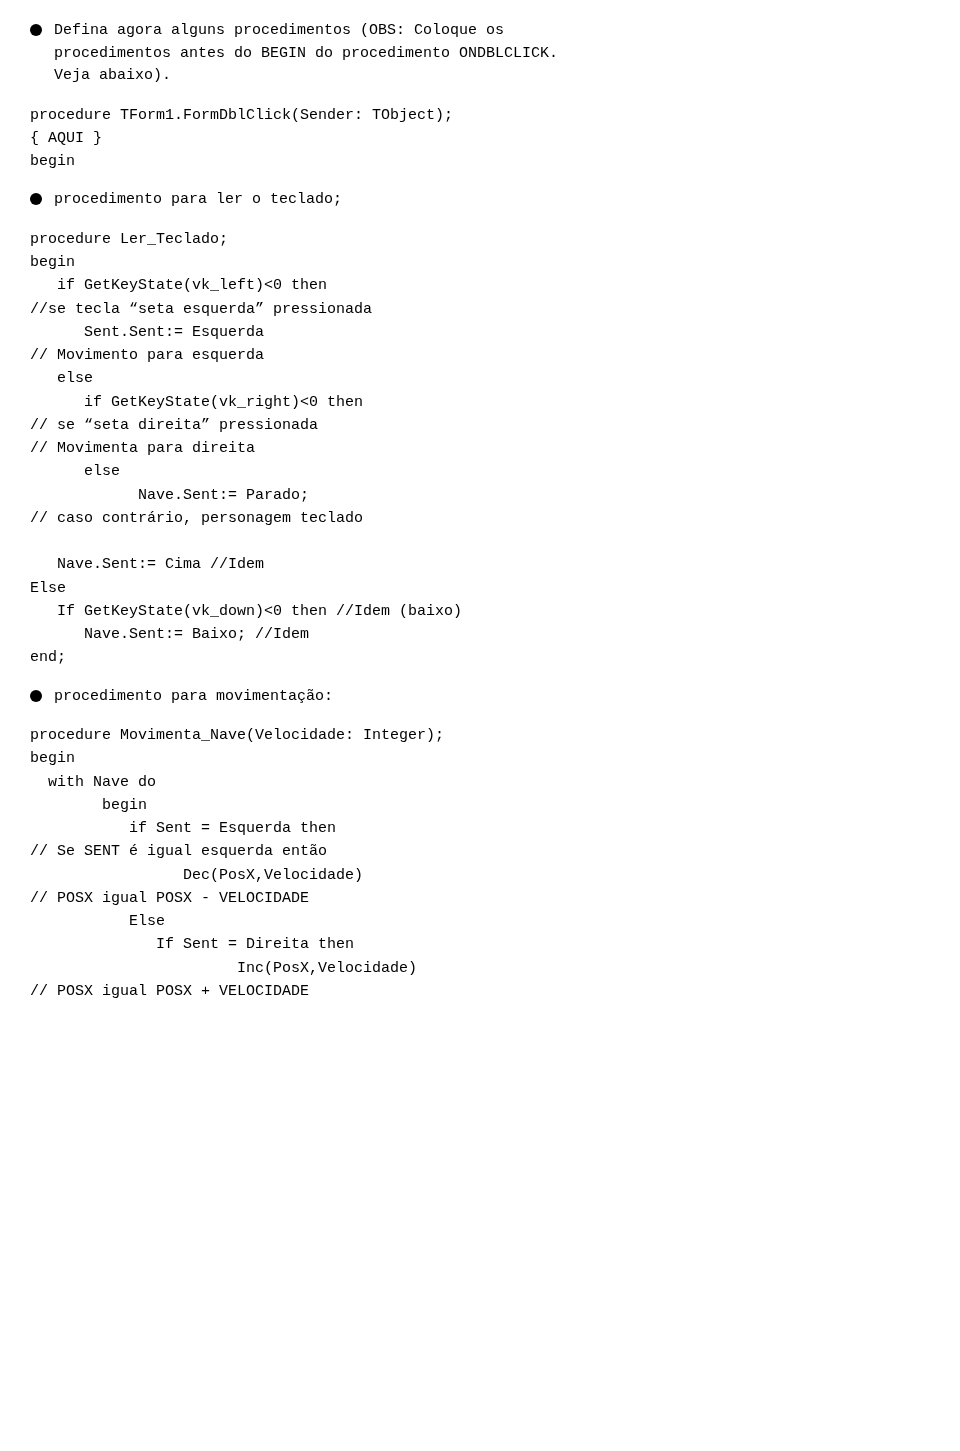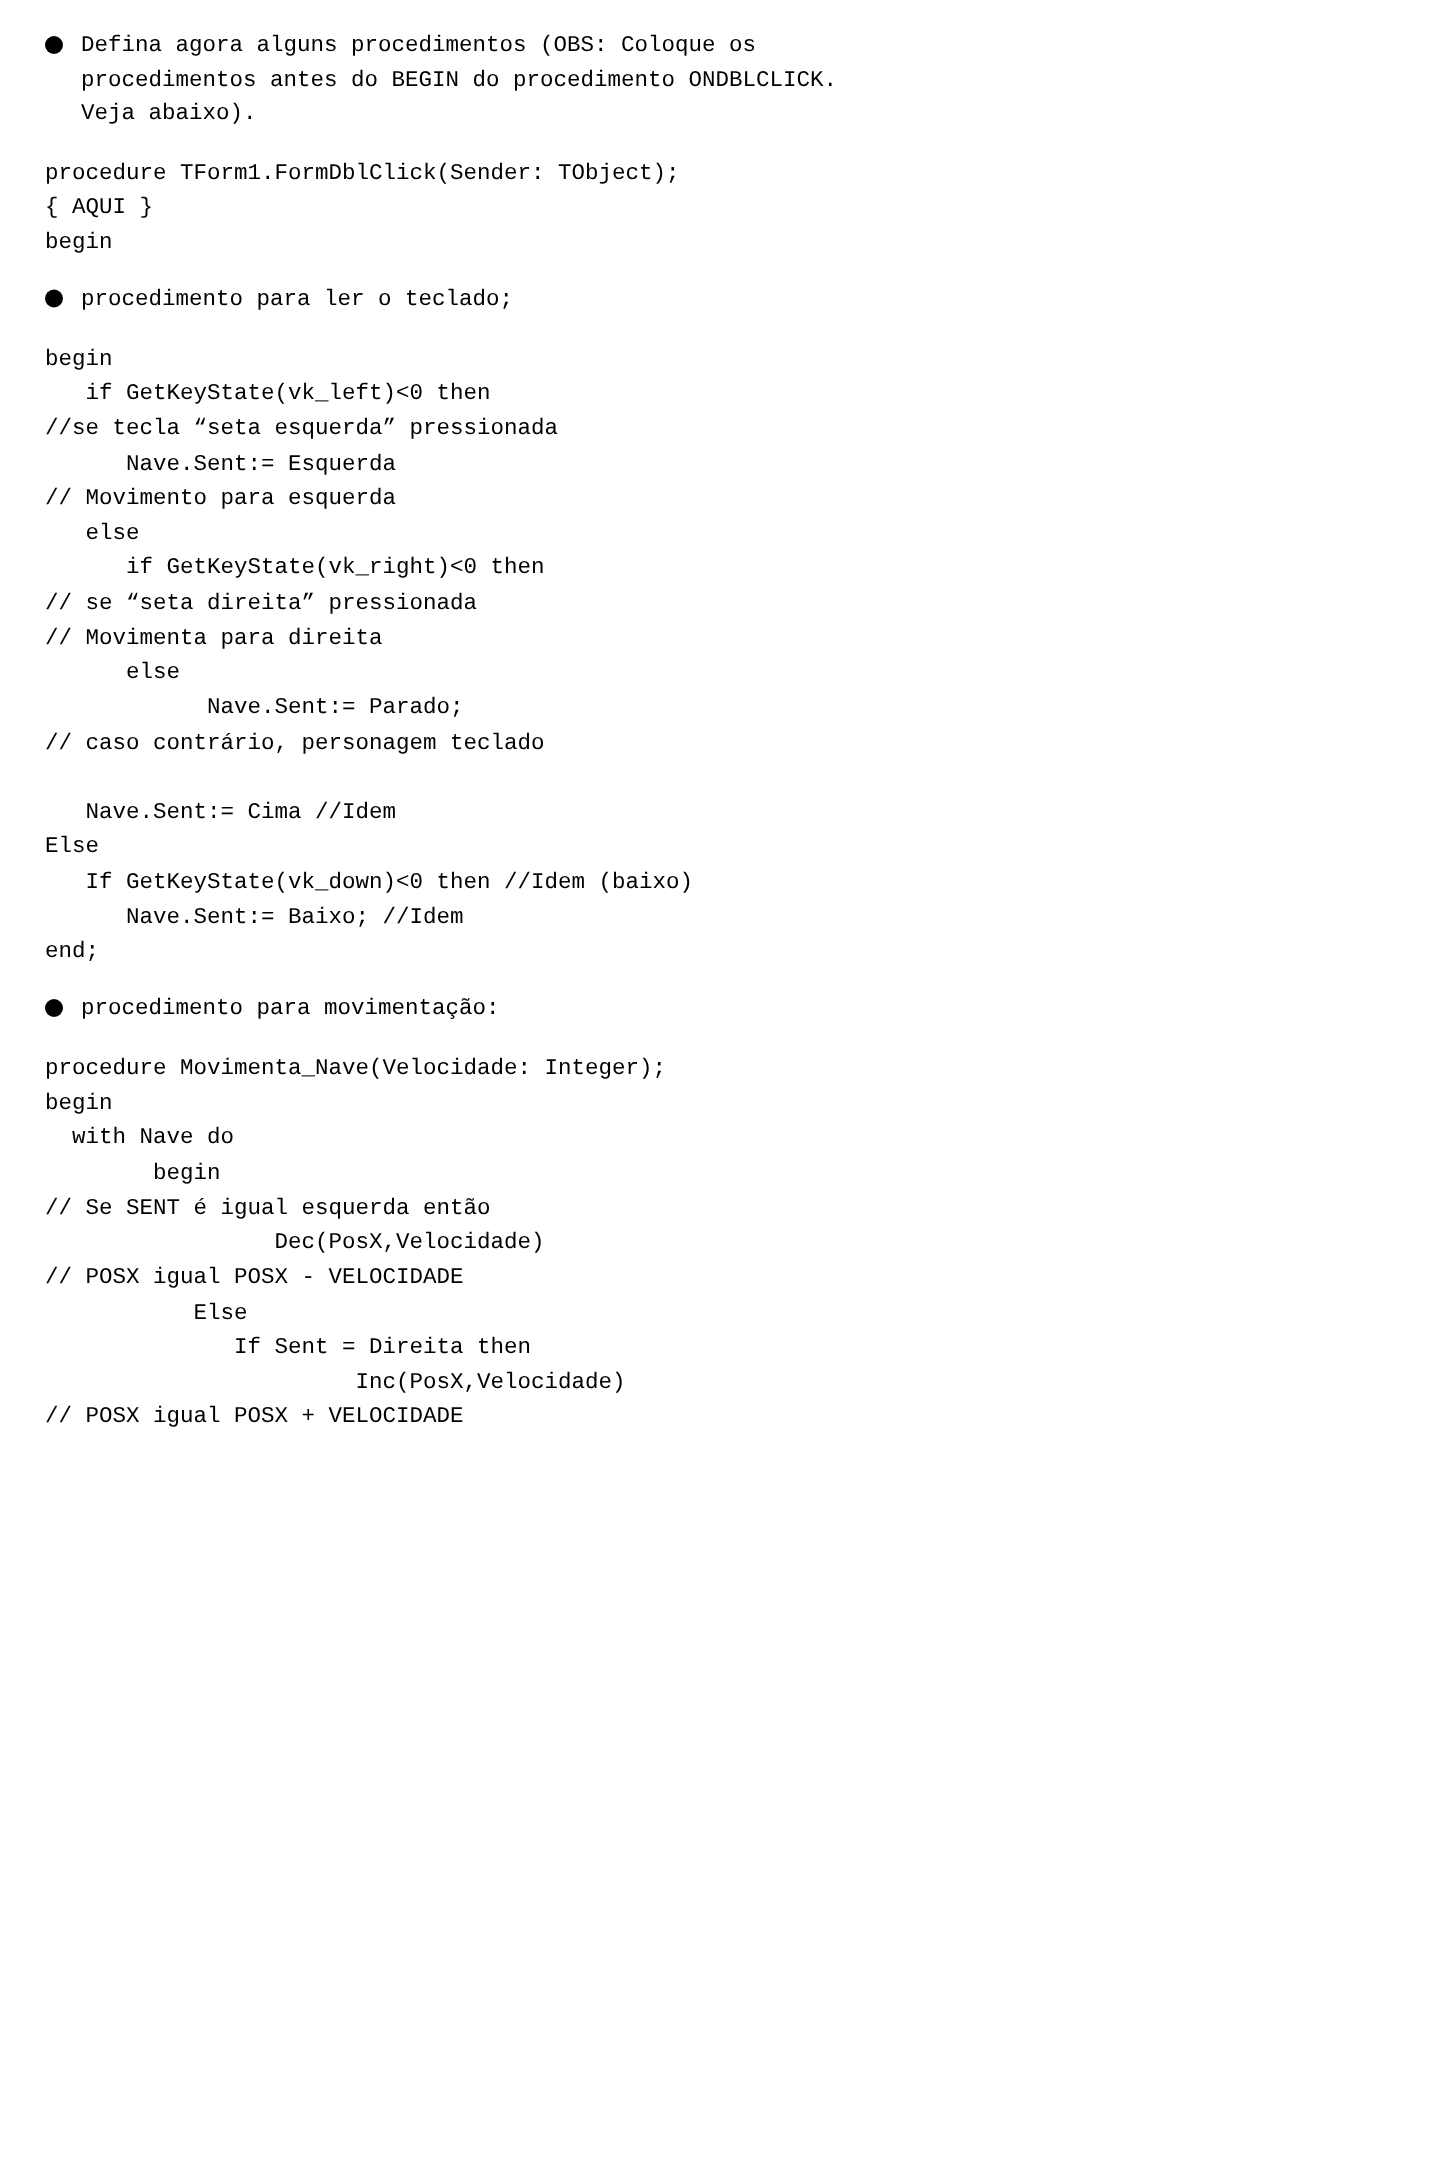--- a/index.html
+++ b/index.html
@@ -73,24 +73,25 @@
     <p class="code-line">{ AQUI }</p>
     <p class="code-line">begin</p>
   </div>
 
   <div class="bullet-item section">
     <span class="bullet"></span>
     <span class="bullet-text">procedimento para ler o teclado;</span>
   </div>
 
   <div class="section">
+    <p class="code-line">procedure Ler_Teclado;</p>
     <p class="code-line">begin</p>
     <p class="code-line">   if GetKeyState(vk_left)&lt;0 then</p>
     <p class="code-line">//se tecla “seta esquerda” pressionada</p>
-    <p class="code-line">      Nave.Sent:= Esquerda</p>
+    <p class="code-line">      Sent.Sent:= Esquerda</p>
     <p class="code-line">// Movimento para esquerda</p>
     <p class="code-line">   else</p>
     <p class="code-line">      if GetKeyState(vk_right)&lt;0 then</p>
     <p class="code-line">// se “seta direita” pressionada</p>
     <p class="code-line">// Movimenta para direita</p>
     <p class="code-line">      else</p>
     <p class="code-line">            Nave.Sent:= Parado;</p>
     <p class="code-line">// caso contrário, personagem teclado</p>
     <p class="code-line">&nbsp;</p>
     <p class="code-line">   Nave.Sent:= Cima //Idem</p>
@@ -103,20 +104,21 @@
   <div class="bullet-item section">
     <span class="bullet"></span>
     <span class="bullet-text">procedimento para movimentação:</span>
   </div>
 
   <div class="section">
     <p class="code-line">procedure Movimenta_Nave(Velocidade: Integer);</p>
     <p class="code-line">begin</p>
     <p class="code-line">  with Nave do</p>
     <p class="code-line">        begin</p>
+    <p class="code-line">           if Sent = Esquerda then</p>
     <p class="code-line">// Se SENT é igual esquerda então</p>
     <p class="code-line">                 Dec(PosX,Velocidade)</p>
     <p class="code-line">// POSX igual POSX - VELOCIDADE</p>
     <p class="code-line">           Else</p>
     <p class="code-line">              If Sent = Direita then</p>
     <p class="code-line">                       Inc(PosX,Velocidade)</p>
     <p class="code-line">// POSX igual POSX + VELOCIDADE</p>
   </div>
 
 </div>

